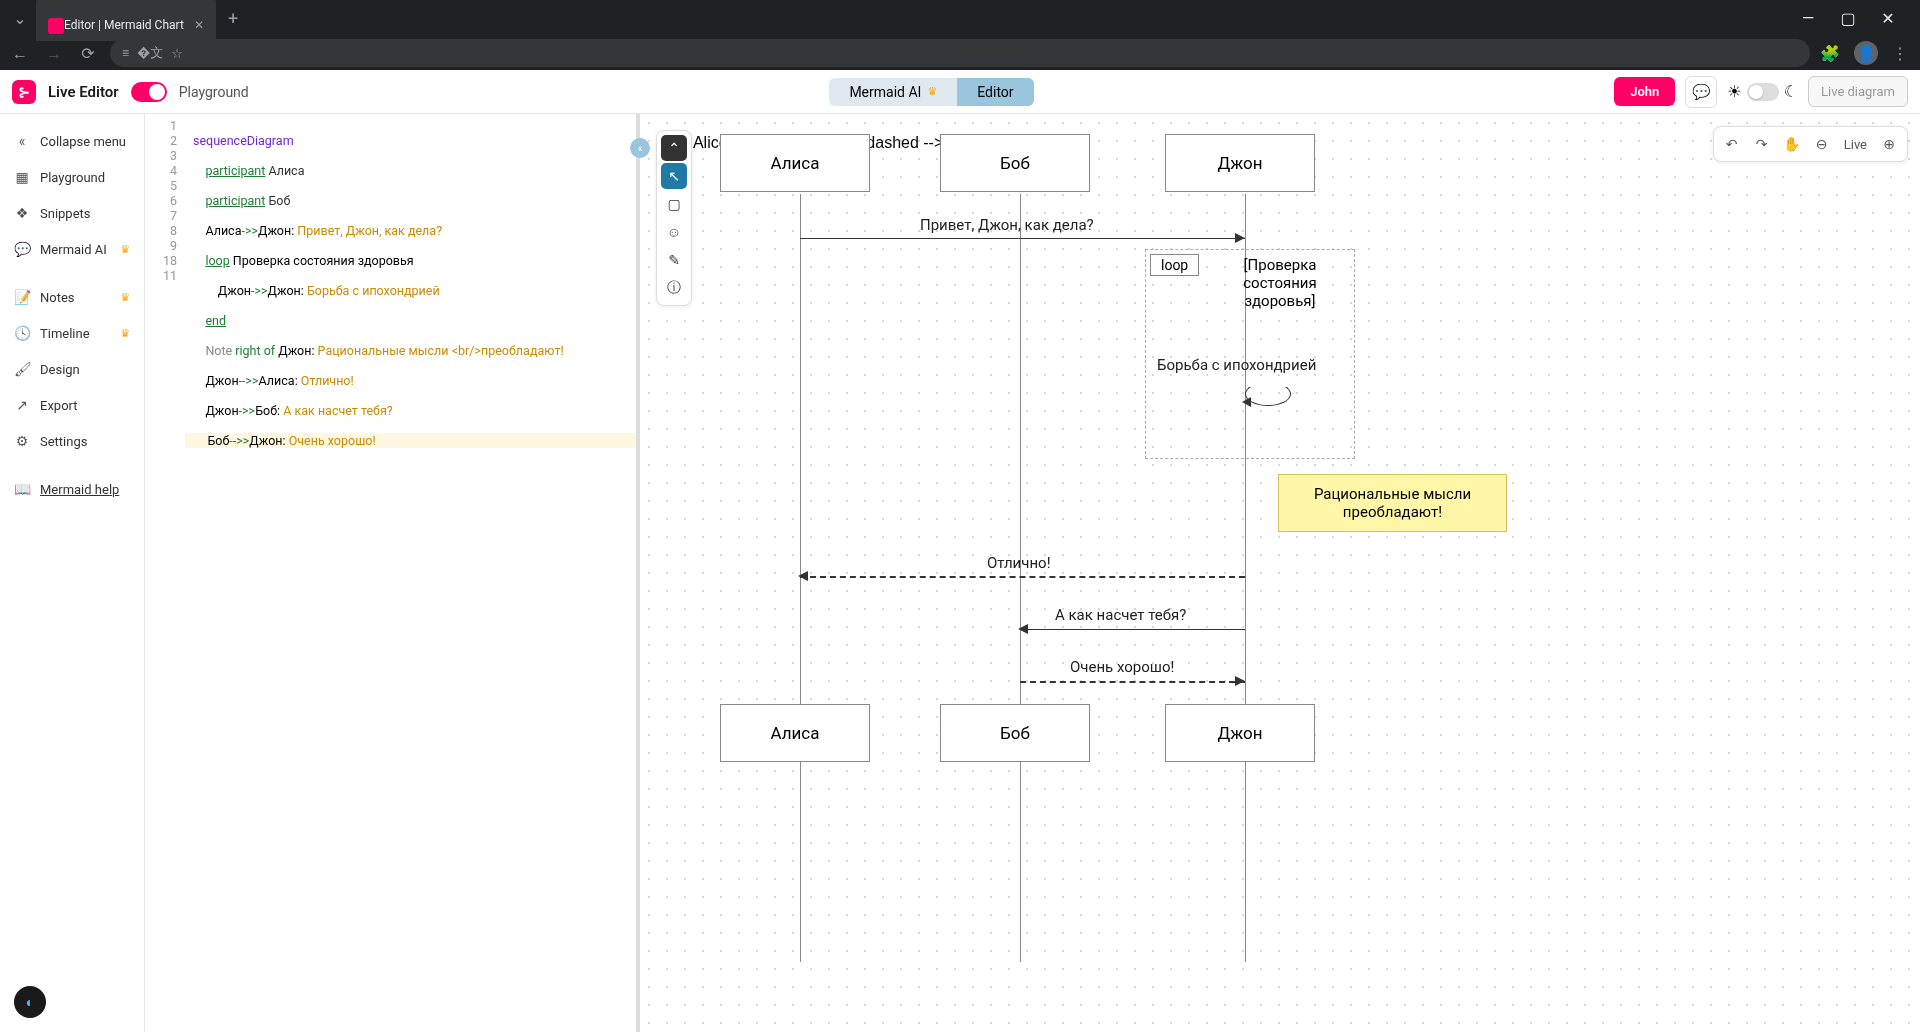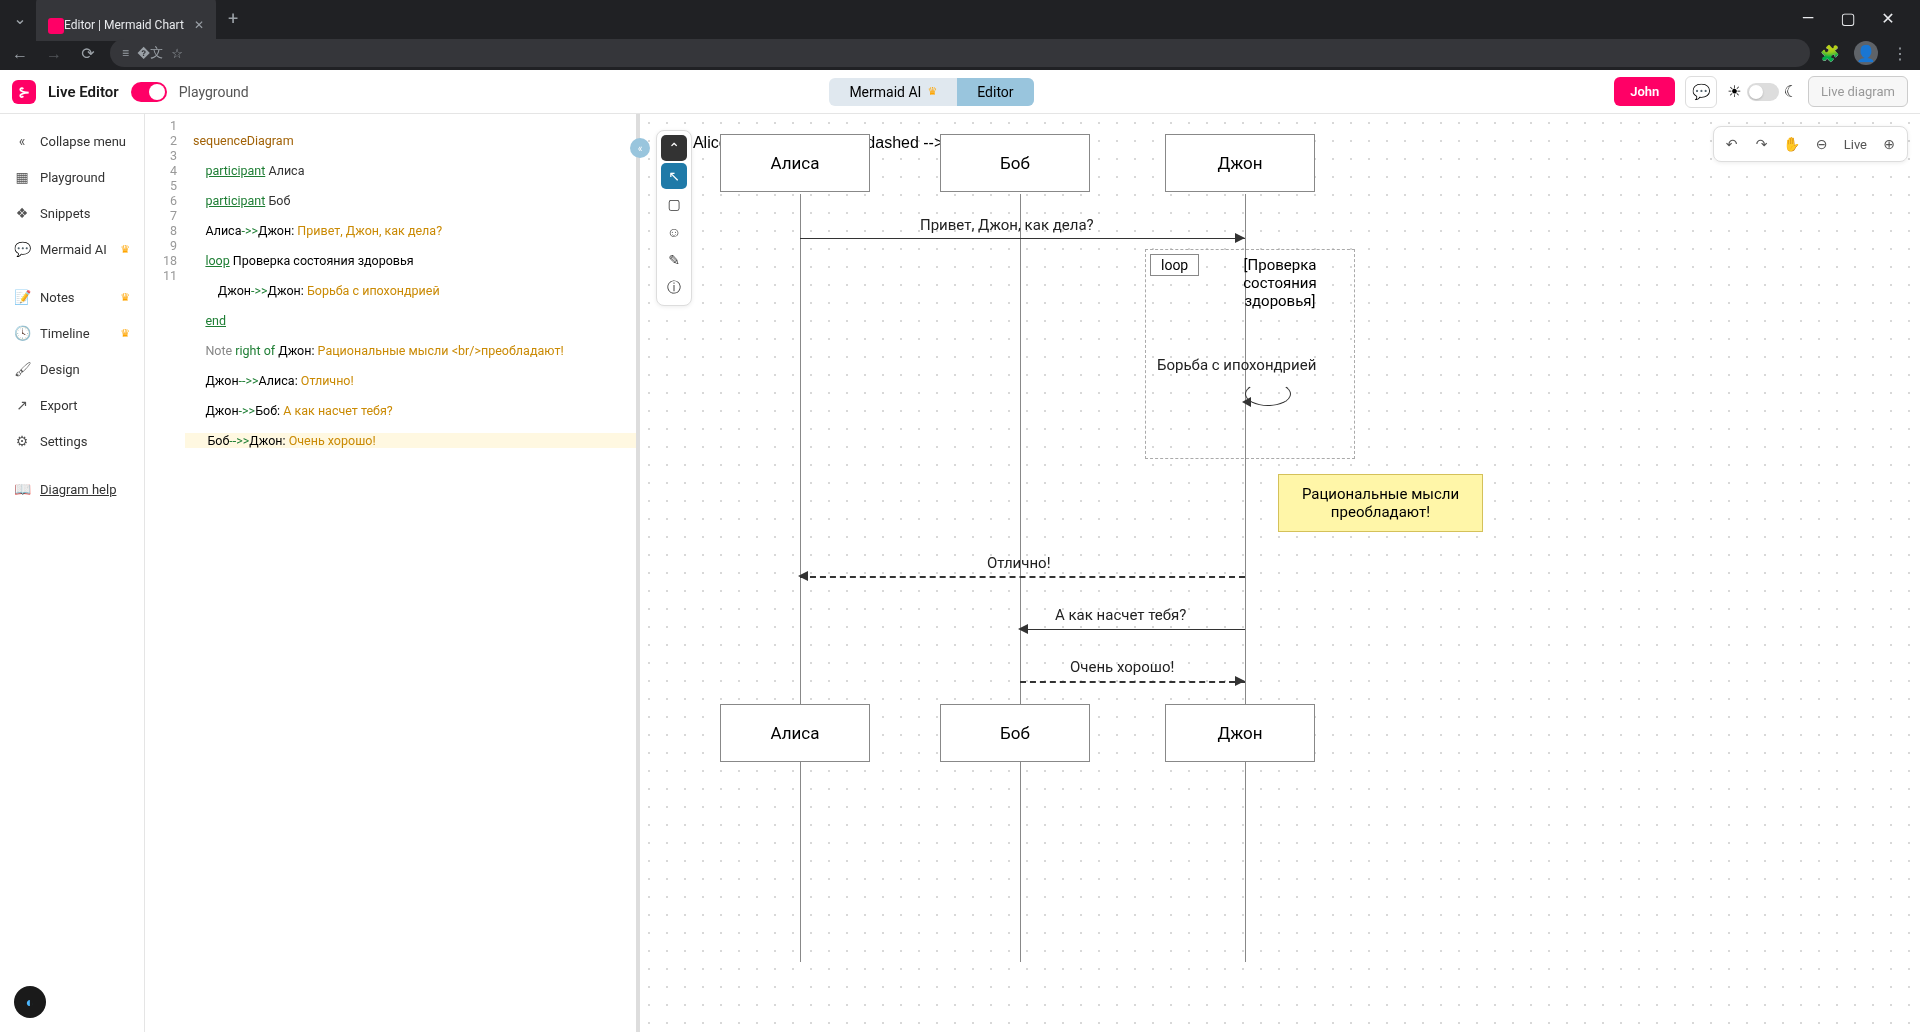--- a/index.html
+++ b/index.html
@@ -51,21 +51,21 @@
 .sidebar-item .si-icon { width: 16px; text-align: center; color: #555; font-size: 14px; }
 .sidebar-divider { height: 10px; }
 .sidebar-item .crown-r { margin-left: auto; color: #ffa500; font-size: 11px; }
 
 
 .editor-pane { width: 495px; border-right: 4px solid #ddd; display: flex; font-family: 'Courier New', monospace; font-size: 12.5px; position: relative; background: #fff;}
 .line-numbers { width: 40px; text-align: right; padding: 4px 8px 4px 4px; color: #999; background: #fff; user-select: none; line-height: 15px;}
 .code-area { flex: 1; padding: 4px 8px; line-height: 15px; white-space: pre; overflow: hidden;}
 .code-line { display: block; }
 .cl-highlight { background: #fff8e1; display:block; margin: 0 -8px 0 -18px; padding: 0 8px 0 18px; border-left: 2px solid #e8d070;}
-.tk-keyword { color: #a16207; }
+.tk-keyword { color: #6d28d9; }
 .tk-keyword2 { color: #1e7e34; text-decoration: underline; }
 .tk-name { color: #333; }
 .tk-arrow { color: #1e7e34; }
 .tk-text { color: #ca8a04; }
 .tk-note { color: #888; }
 .tk-noteword { color: #1e7e34; }
 .collapse-handle { position: absolute; right: -14px; top: 24px; width: 20px; height: 20px; background: #99c5dd; border-radius: 50%; display:flex;align-items:center;justify-content:center; color:#fff; font-size:10px; cursor:pointer; z-index:10;}
 
 
 .preview-pane { flex: 1; position: relative; background: #fff; background-image: radial-gradient(#d8d8d8 1px, transparent 1px); background-size: 18px 18px; }
@@ -198,21 +198,21 @@
           <span class="si-icon">↗</span>
           <span>Export</span>
         </div>
       <div class="sidebar-item">
           <span class="si-icon">⚙</span>
           <span>Settings</span>
         </div>
       <div class="sidebar-divider"></div>
       <div class="sidebar-item">
           <span class="si-icon">📖</span>
-          <span style="text-decoration:underline">Diagram help</span>
+          <span style="text-decoration:underline">Mermaid help</span>
         </div>
     </div>
 
     <div class="editor-pane">
       <div class="line-numbers">
         <div>1</div>
           <div>2</div>
           <div>3</div>
           <div>4</div>
           <div>5</div>
@@ -275,21 +275,21 @@
 
         
         <div class="loop-box" style="left:465px; top:115px; width:210px; height:210px"></div>
         <div class="loop-label" style="left:470px; top:120px">loop</div>
         <div class="loop-title" style="left:530px; top:122px; width:140px">[Проверка состояния здоровья]</div>
         <div class="msg-text" style="left:477px; top:222px">Борьба с ипохондрией</div>
         <div class="self-loop" style="left:565px; top:248px"></div>
         <div class="self-arrow" style="left:562px; top:263px"></div>
 
         
-        <div class="note-box" style="left:598px; top:340px; width:205px">Рациональные мысли преобладают!</div>
+        <div class="note-box" style="left:598px; top:340px; width:229px">Рациональные мысли преобладают!</div>
 
         &gt; Alice  dashed --&gt;
         <div class="msg-text" style="left:307px; top:420px">Отлично!</div>
         <div class="msg-line dashed" style="left:120px; top:442px; width:445px"></div>
         <div class="arrow-head left" style="left:118px; top:437px"></div>
 
         
         <div class="msg-text" style="left:375px; top:472px">А как насчет тебя?</div>
         <div class="msg-line" style="left:340px; top:495px; width:225px"></div>
         <div class="arrow-head left" style="left:338px; top:490px"></div>

